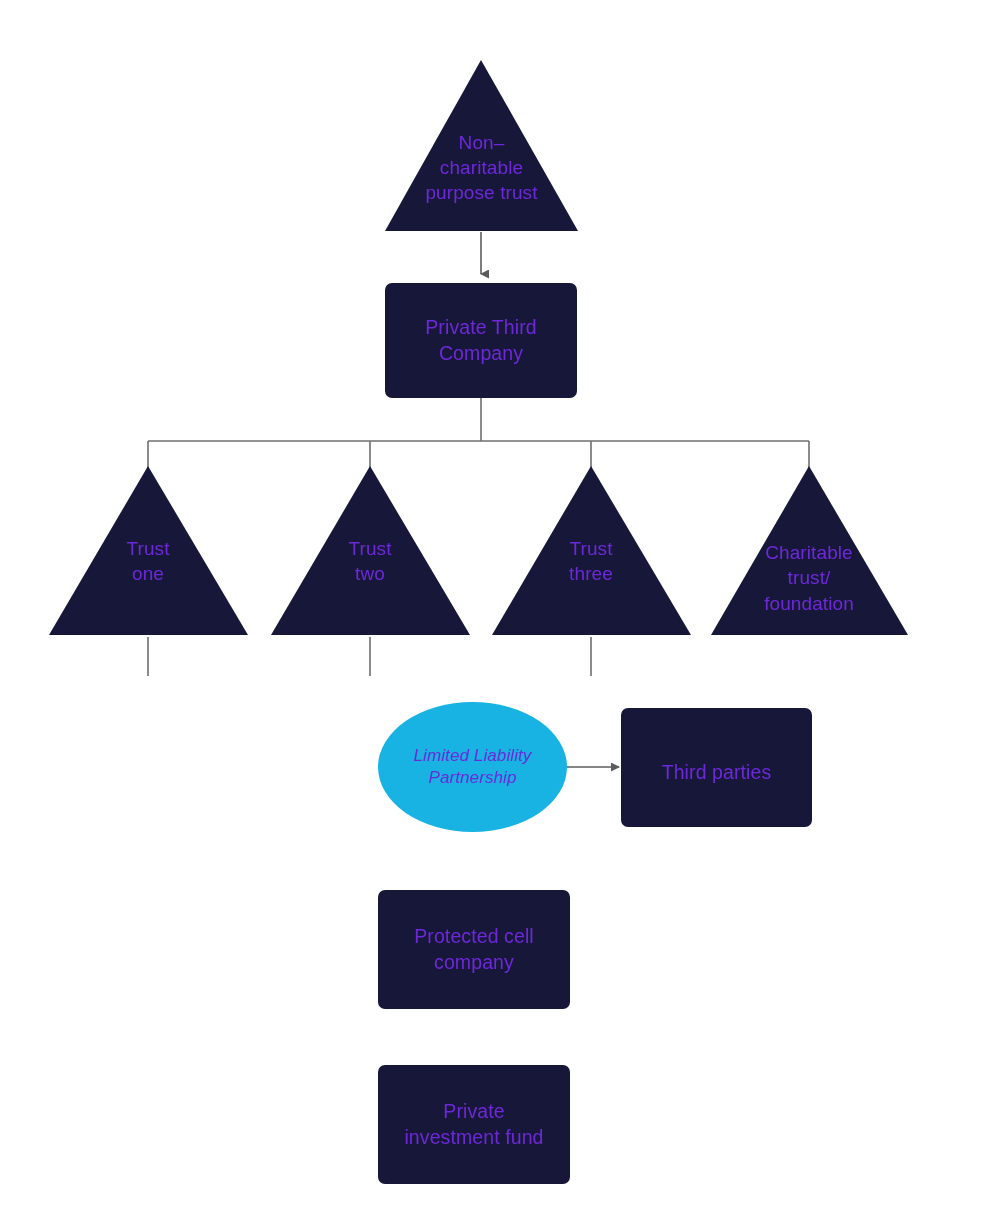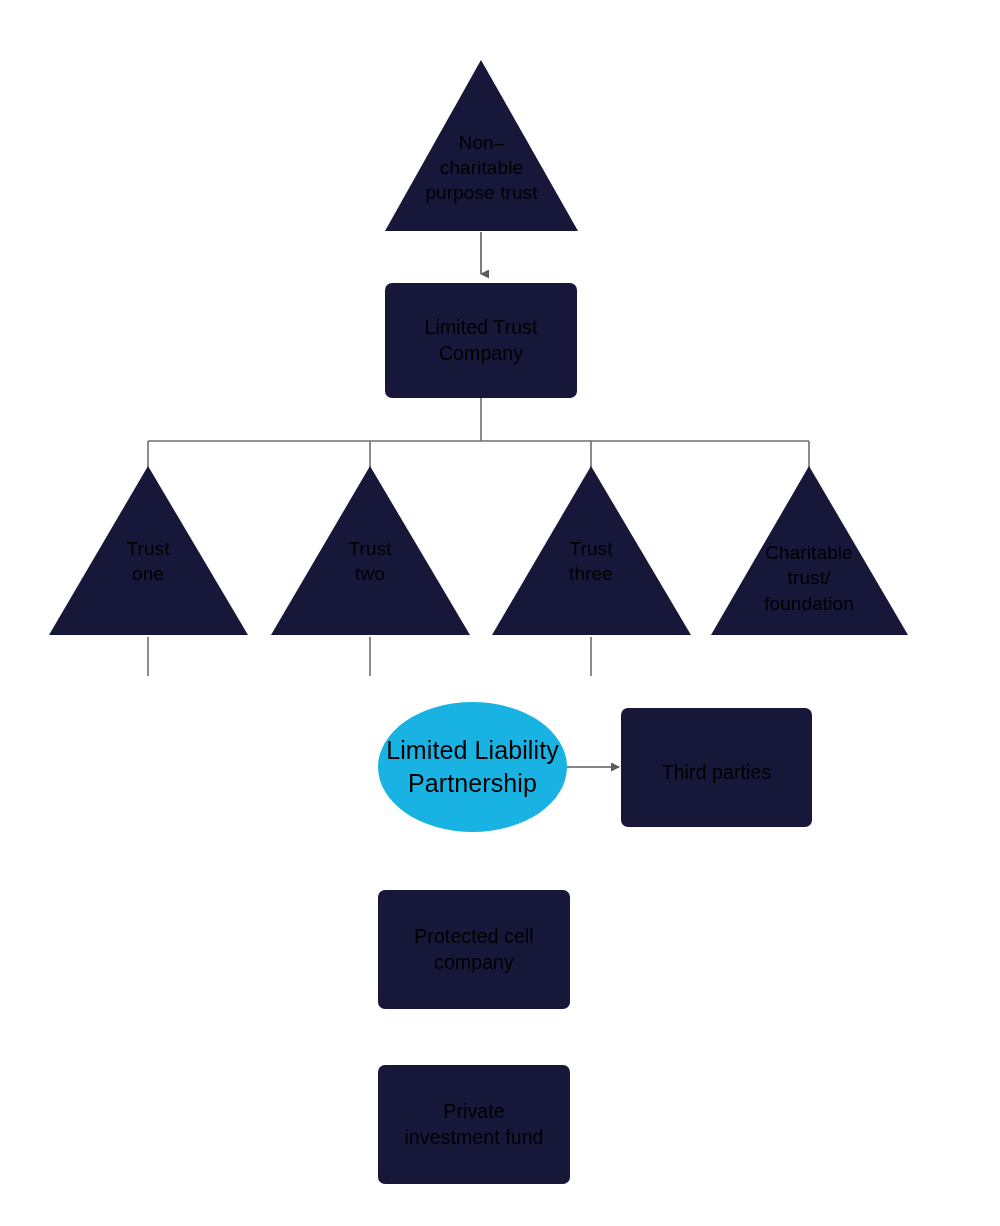--- a/index.html
+++ b/index.html
@@ -24,36 +24,37 @@
     top: 0;
     width: 1000px;
     height: 1226px;
   }
   .node-label {
     position: absolute;
     display: flex;
     align-items: center;
     justify-content: center;
     text-align: center;
-    color: #000000;
+    color: #6d28d9;
     font-family: "Liberation Sans", sans-serif;
     font-size: 19.5px;
     line-height: 1.32;
     letter-spacing: 0.1px;
     white-space: pre-line;
     pointer-events: none;
   }
   .tri-label {
     font-size: 19px;
   }
   .box-label {
     font-size: 19.5px;
   }
   .ellipse-label {
-    font-size: 25px;
+    font-size: 17px;
+    font-style: italic;
   }
 </style>
 </head>
 <body>
 
 <div id="canvas" style="background: rgb(255, 255, 255);">
 
   <svg id="diagram-svg" viewBox="0 0 1000 1226">
     <defs>
       <marker id="arrowhead-down" markerWidth="9" markerHeight="9" refX="4.5" refY="8" orient="auto" markerUnits="userSpaceOnUse">
@@ -98,21 +99,21 @@
 
     <rect x="378" y="890" width="192" height="119" rx="7" ry="7" fill="#171739"></rect>
 
     <rect x="378" y="1065" width="192" height="119" rx="7" ry="7" fill="#171739"></rect>
   </svg>
 
   <div class="node-label tri-label" style="left:385px; top:120px; width:193px; height:95px;">Non–
 charitable
 purpose trust</div>
 
-  <div class="node-label box-label" style="left:385px; top:283px; width:192px; height:115px;">Limited Trust
+  <div class="node-label box-label" style="left:385px; top:283px; width:192px; height:115px;">Private Third
 Company</div>
 
   <div class="node-label tri-label" style="left:95px; top:530px; width:106px; height:62px;">Trust
 one</div>
 
   <div class="node-label tri-label" style="left:317px; top:530px; width:106px; height:62px;">Trust
 two</div>
 
   <div class="node-label tri-label" style="left:538px; top:530px; width:106px; height:62px;">Trust
 three</div>

